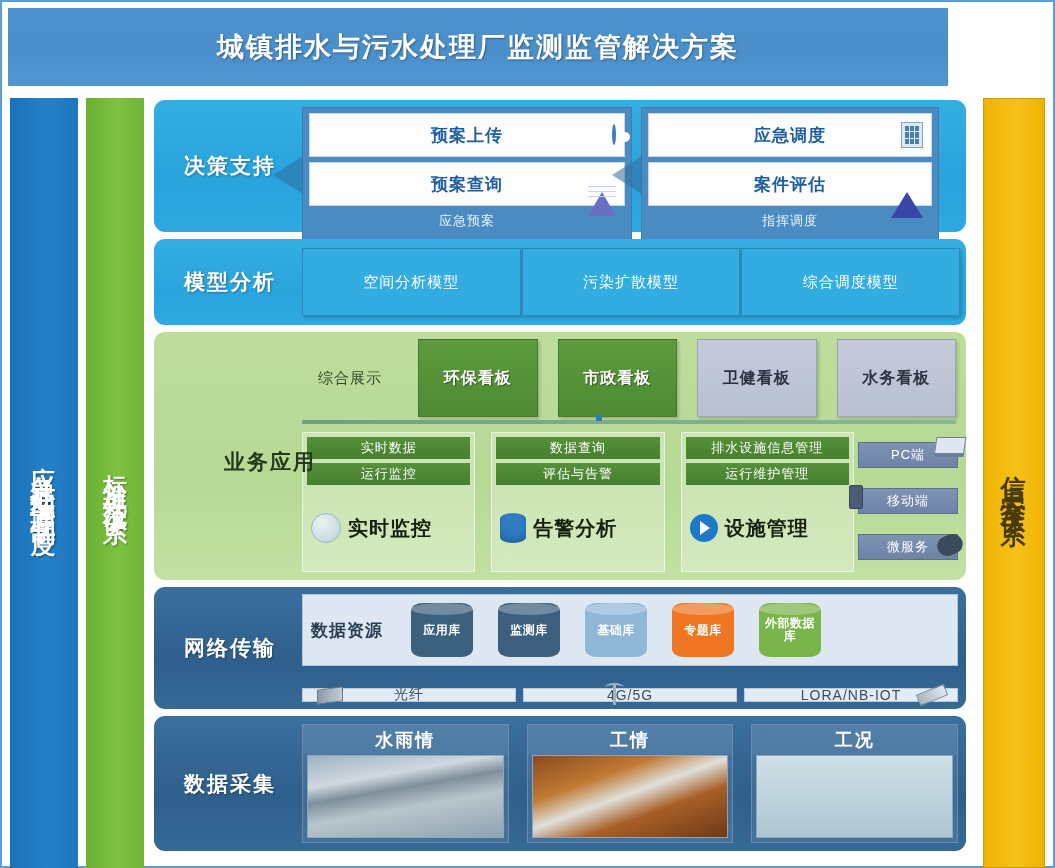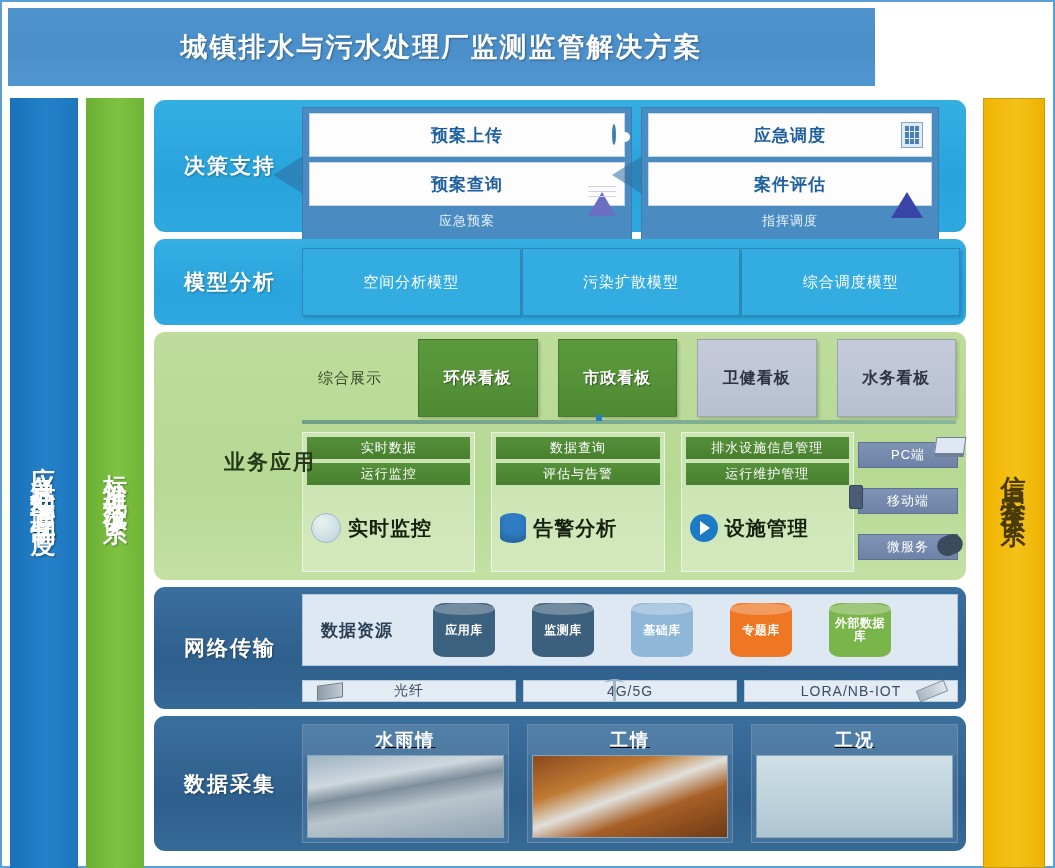--- a/index.html
+++ b/index.html
@@ -10,21 +10,21 @@
     position:relative;
     overflow:hidden;
   }
   .frame{
     position:absolute; left:0; top:0; width:1055px; height:868px;
     border:2px solid #5aa0d8;
     background:#ffffff;
   }
   
   .title-bar{
-    position:absolute; left:6px; top:6px; width:867px; height:78px;
+    position:absolute; left:6px; top:6px; width:940px; height:78px;
     background:linear-gradient(180deg,#4e93cd 0%,#4a8fca 55%,#5197d1 100%);
     display:flex; align-items:center; justify-content:center;
   }
   .title-bar .t{
     color:#ffffff; font-size:27px; font-weight:bold; letter-spacing:2px;
     text-shadow:1px 1px 2px rgba(0,0,0,.35);
   }
   
   .sidecol{
     position:absolute; top:96px; height:770px;
@@ -146,44 +146,44 @@
   .ic-phone{position:absolute;left:-10px;top:-4px;width:14px;height:24px;
     background:#4b5c73;border:1px solid #33465e;border-radius:2px;}
   .ic-cell{position:absolute;right:-6px;top:0px;width:26px;height:20px;
     background:#3c4a5e;border-radius:10px;transform:rotate(-20deg);}
 
   
   #p-net{ height:122px; background:linear-gradient(180deg,#3a6f9e,#2f5f8c 60%,#356a97); }
   #p-net .rowlabel{ color:#ffffff; text-shadow:1px 1px 2px rgba(0,0,0,.35); }
   .datares{ position:absolute; left:148px; right:8px; top:7px; height:72px;
             background:#dde8f2; border:1px solid #b3c7da; display:flex;
-            align-items:center; gap:16px; padding:0 18px;}
+            align-items:center; gap:4px; padding:0 8px;}
   .datares .dl{ width:96px; font-size:17px; font-weight:bold; color:#2b3f55; letter-spacing:1px;}
   .cyl{ width:62px;height:54px;border-radius:12px/8px;position:relative;
         display:flex;align-items:center;justify-content:center;
         color:#ffffff;font-size:12px;font-weight:bold;text-align:center;line-height:1.05;
         margin-right:21px; letter-spacing:.5px;}
   .cyl::before{content:"";position:absolute;left:0;right:0;top:0;height:12px;
         border-radius:50%;background:rgba(255,255,255,.28);}
-  .netlinks{ position:absolute; left:148px; right:8px; bottom:7px; height:22px; display:flex; gap:7px;border-radius:7px;}
+  .netlinks{ position:absolute; left:148px; right:8px; bottom:7px; height:14px; display:flex; gap:7px;border-radius:7px;}
   .netlink{ flex:1; background:#e3ecf5; border:1px solid #b9cadb;
             display:flex;align-items:center;justify-content:center;
             font-size:14px;color:#3c4e63;position:relative;letter-spacing:1px;}
   .ic-fiber{position:absolute;left:14px;width:26px;height:15px;background:linear-gradient(90deg,#8d9aa8,#c3ccd6);
     border:1px solid #6d7a88;transform:skewY(-8deg);}
   .ic-antenna{position:absolute;left:42%;width:3px;height:20px;background:#9fb2c4;}
   .ic-antenna::before{content:"";position:absolute;left:-8px;top:-2px;width:19px;height:7px;
     border-top:2px solid #9fb2c4;border-radius:50%;}
   .ic-nb{position:absolute;right:10px;width:30px;height:12px;
     background:linear-gradient(90deg,#aab6c2,#dfe6ed);border:1px solid #7d8b99;transform:rotate(-22deg);}
 
   
   #p-data{ height:135px; background:linear-gradient(180deg,#3a6f9e,#2f5f8c 60%,#356a97); margin-bottom:0;}
   #p-data .rowlabel{ color:#ffffff; text-shadow:1px 1px 2px rgba(0,0,0,.35); }
-  .dcols{ position:absolute; left:148px; right:8px; top:8px; bottom:8px; display:flex; gap:18px;text-decoration:underline;}
+  .dcols{ position:absolute; left:148px; right:8px; top:8px; bottom:8px; display:flex; gap:18px;}
   .dcol{ flex:1; display:flex; flex-direction:column; border:1px solid #6d8ba8;
          background:rgba(255,255,255,.08); }
   .dcol .hd{ height:30px; display:flex;align-items:center;justify-content:center;
              color:#ffffff;font-size:18px;font-weight:bold;letter-spacing:2px;
              background:rgba(255,255,255,.06); }
   .dcol .ph{ flex:1; margin:0 4px 4px 4px; border:1px solid #8aa5bd; }
   #ph-0{ background:linear-gradient(170deg,#9fb3c3 0%,#cfd8de 28%,#7e8f9c 42%,#b9c5cc 60%,#8fa3b2 100%); }
   #ph-1{ background:radial-gradient(ellipse at 40% 35%,#3e6d96 0 12%,#cbd6dd 13% 20%,#4d7ea8 21% 30%,#b9c6cf 31% 100%),
                      linear-gradient(180deg,#9fb0bc,#7d909f); }
   #ph-2{ background:linear-gradient(160deg,#8b4a1e 0%,#c07a33 30%,#e0e0dc 48%,#a85f26 66%,#6d3a16 100%); }

